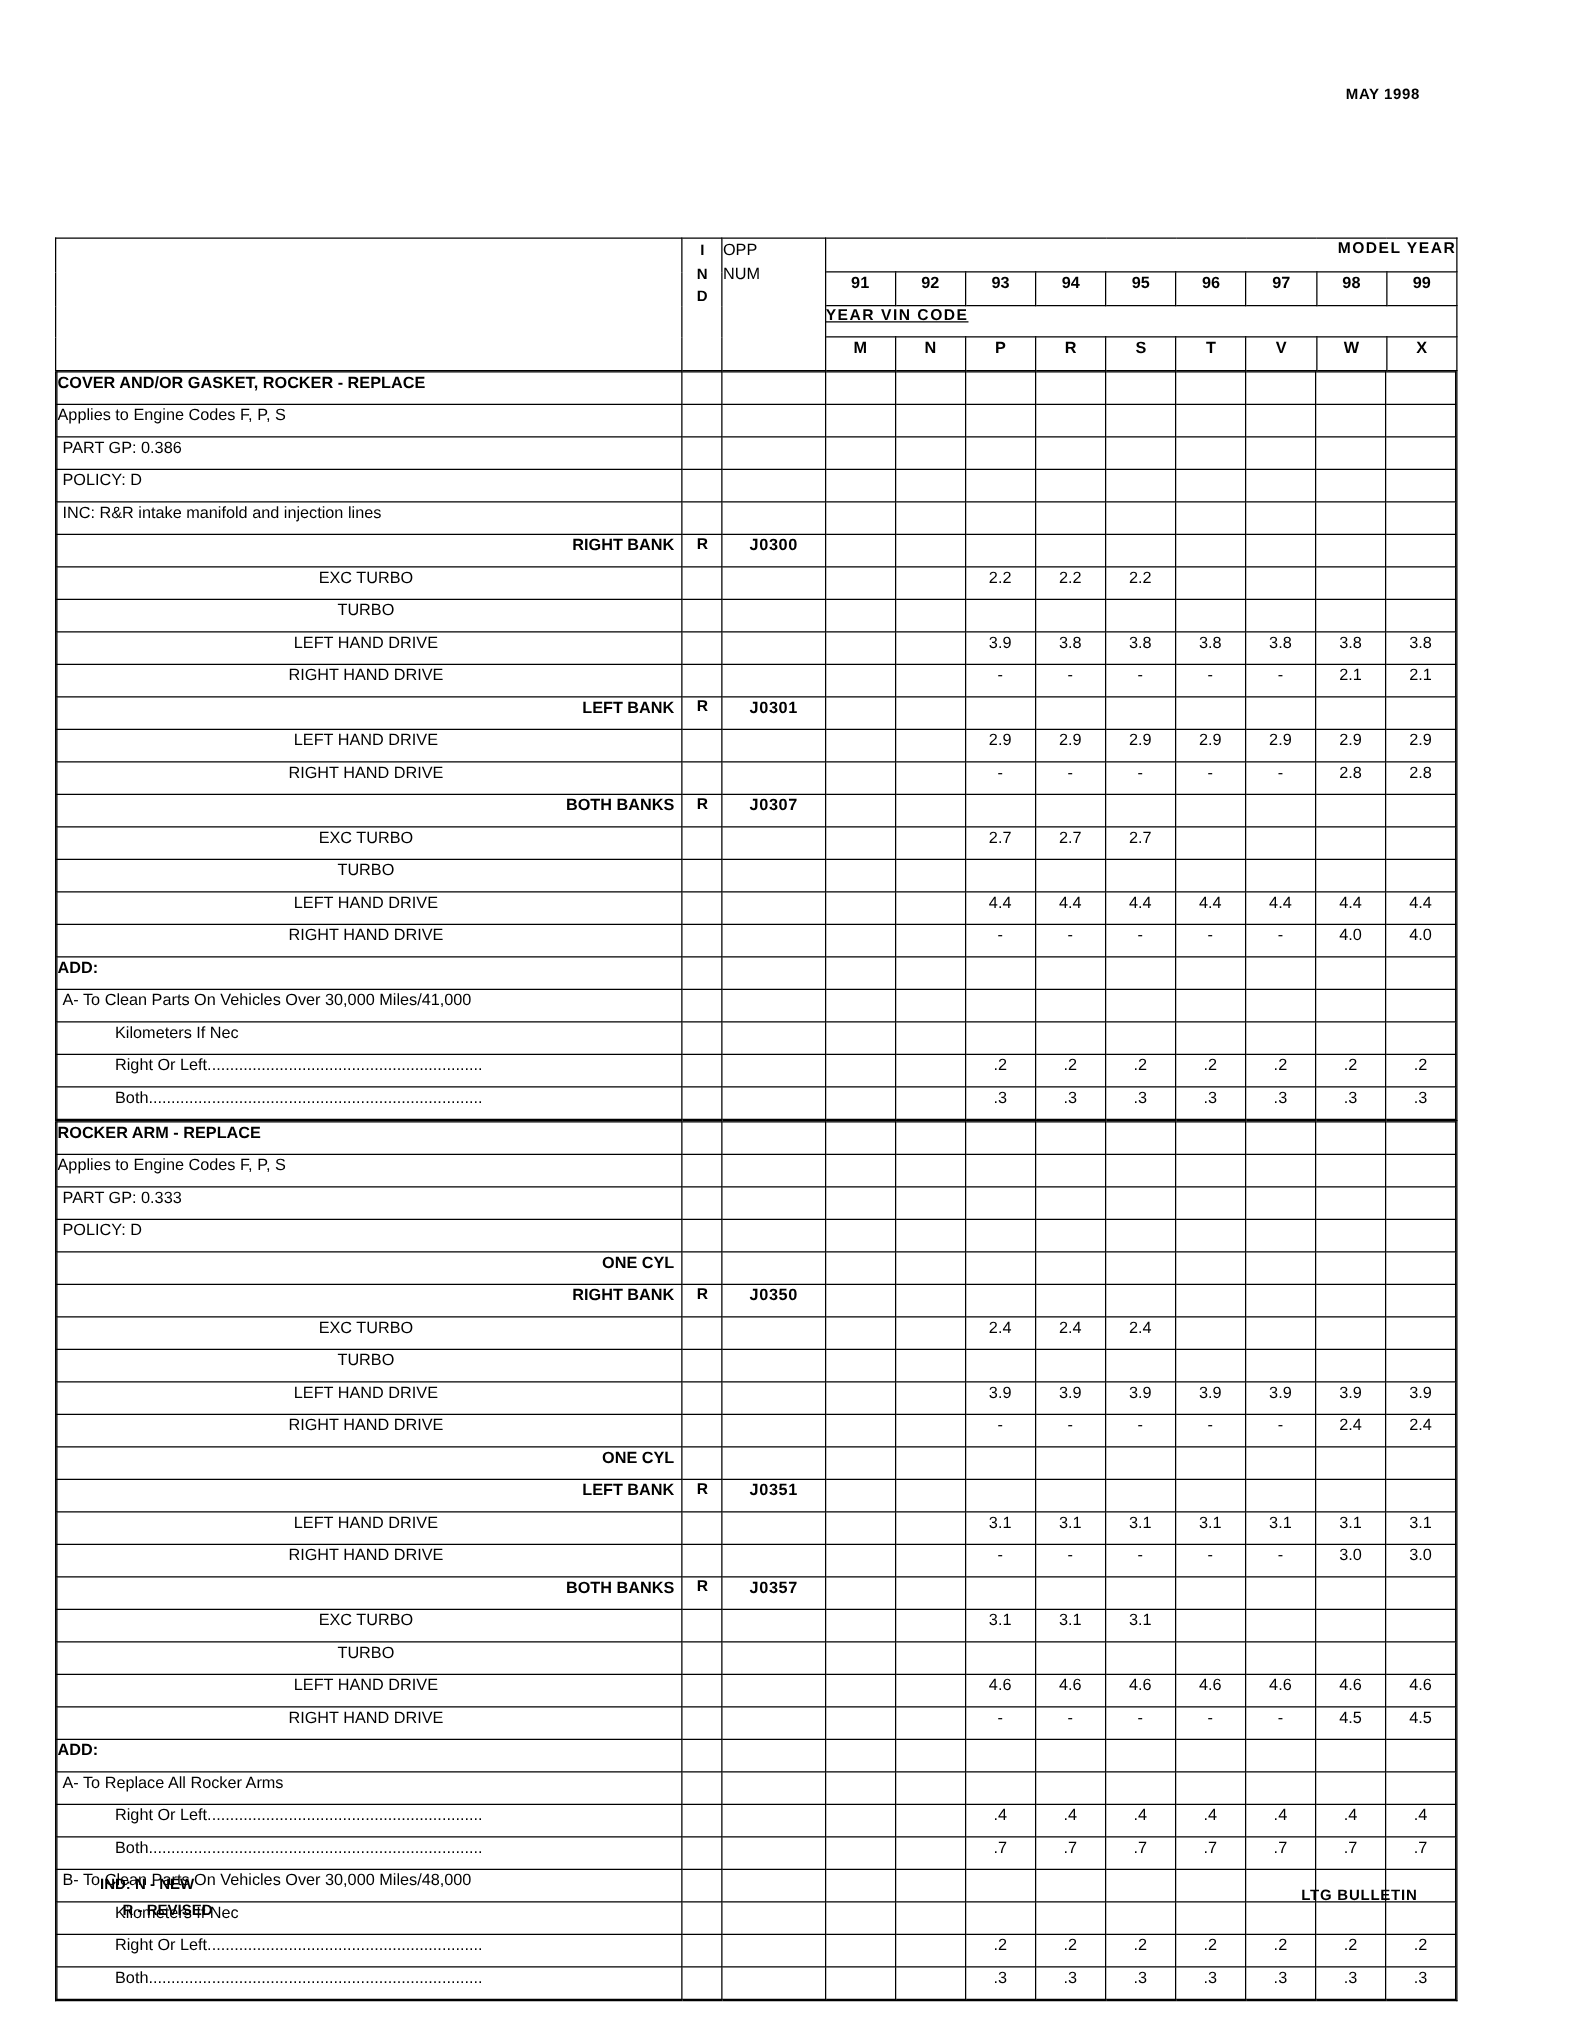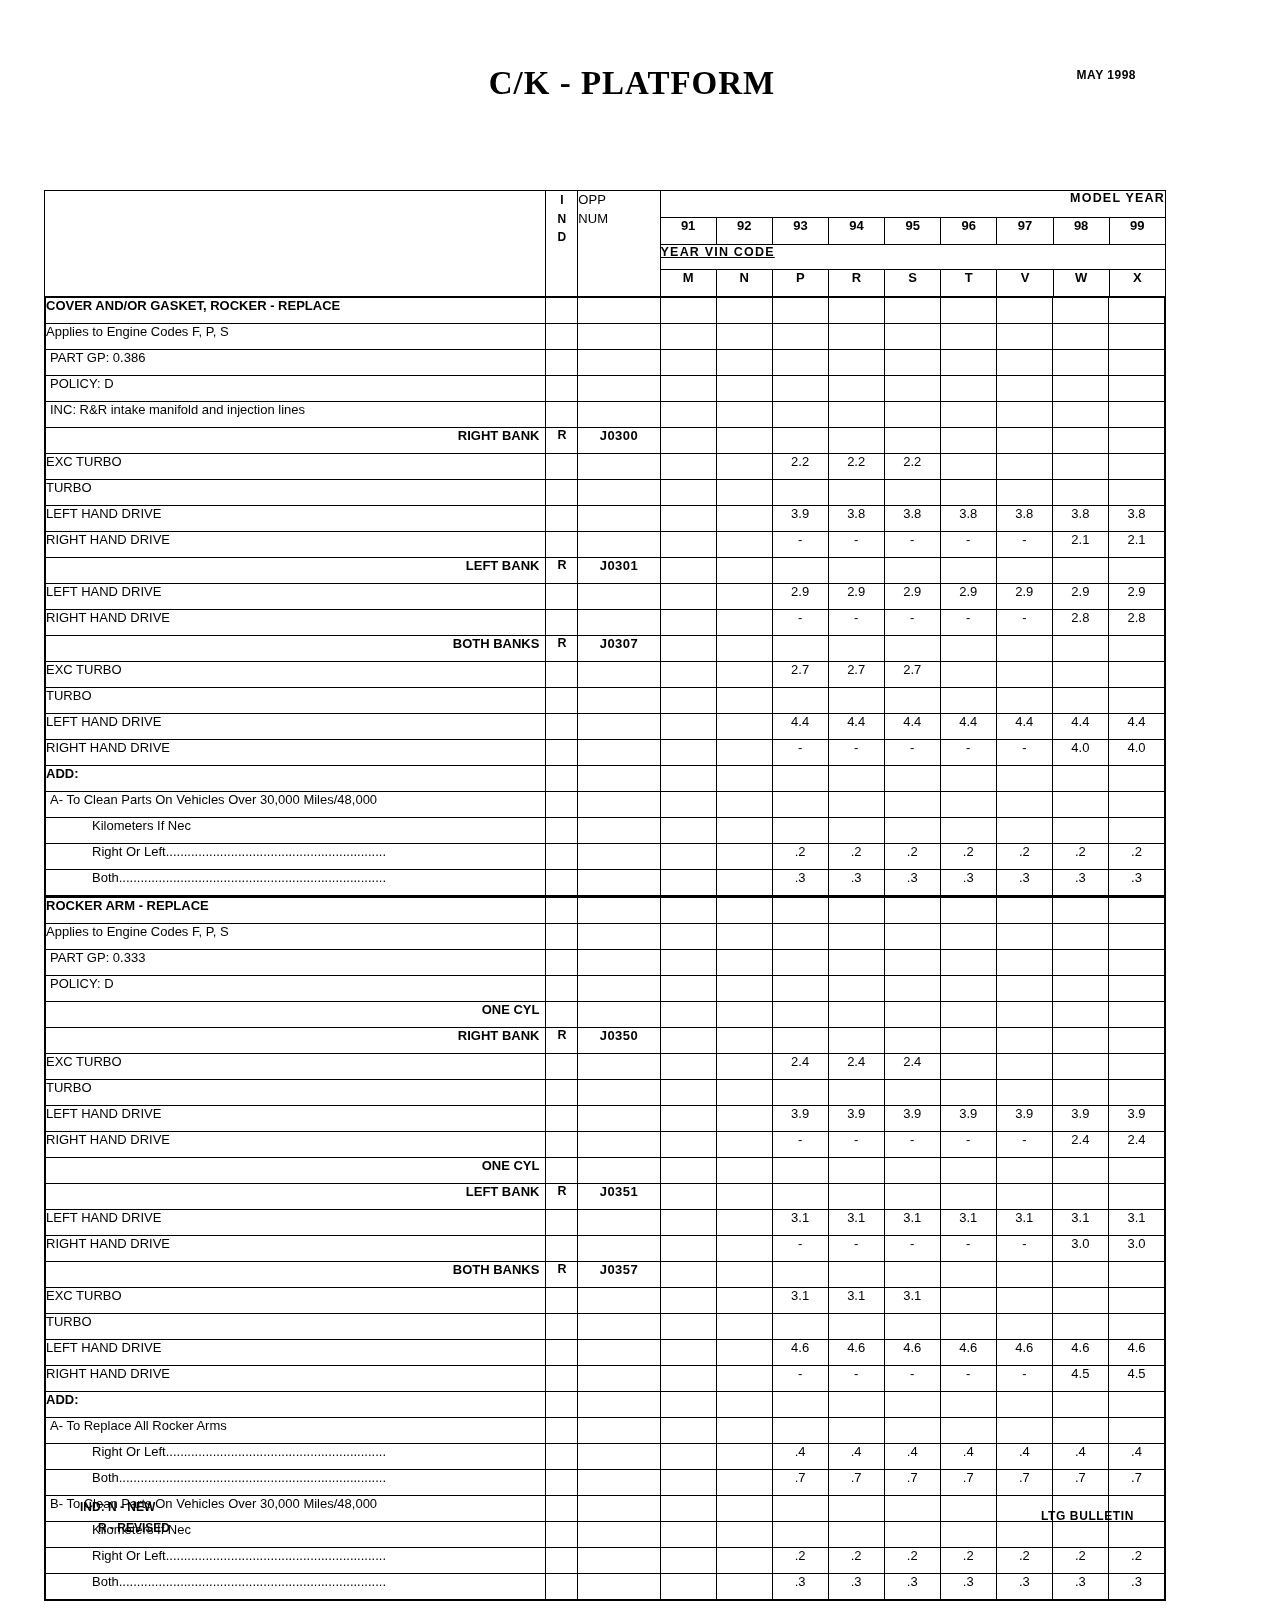--- a/index.html
+++ b/index.html
@@ -118,21 +118,21 @@
     height: 25px;
     vertical-align: middle;
   }
   .desc {
     padding-left: 6px;
     white-space: nowrap;
     overflow: hidden;
   }
   .desc.b { font-weight: bold; }
   .desc.right { text-align: right; padding-right: 6px; font-weight: bold; padding-left: 36px; }
-  .desc.rightn { text-align: left; padding-right: 6px; }
+  .desc.rightn { text-align: center; padding-right: 6px; }
   .desc.ind1 { padding-left: 4px; }
   .desc.ind2 { padding-left: 46px; }
   .num {
     text-align: center;
     font-size: 13px;
   }
   .indcol { text-align: center; font-weight: bold; font-size: 12.5px; }
   .oppcol { text-align: center; font-weight: bold; font-size: 13px; letter-spacing: 0.5px; }
 
   
@@ -158,21 +158,20 @@
   }
 </style>
 </head>
 <body>
 
 <div class="page">
 
   <div class="doc-date">MAY 1998</div>
 
   <div class="titles">
-    <div class="title2">C/K - PLATFORM</div>
   </div>
 
   <table class="main">
     <colgroup>
       <col style="width:500px">
       <col style="width:32px">
       <col style="width:82px">
       <col style="width:56px">
       <col style="width:56px">
       <col style="width:56px">
@@ -503,21 +502,21 @@
                   <td class="num vline"></td>
                   <td class="num vline"></td>
                   <td class="num vline"></td>
                   <td class="num vline"></td>
                   <td class="num vline"></td>
                   <td class="num vline"></td>
                   <td class="num vline"></td>
                   <td class="num vline"></td>
                 </tr>
                 <tr>
-                  <td class="desc ind1">A- To Clean Parts On Vehicles Over 30,000 Miles/48,000</td>
+                  <td class="desc ind1">A- To Clean Parts On Vehicles Over 30,000 Miles/41,000</td>
                   <td class="indcol vline"></td>
                   <td class="oppcol vline"></td>
                   <td class="num vline"></td>
                   <td class="num vline"></td>
                   <td class="num vline"></td>
                   <td class="num vline"></td>
                   <td class="num vline"></td>
                   <td class="num vline"></td>
                   <td class="num vline"></td>
                   <td class="num vline"></td>

